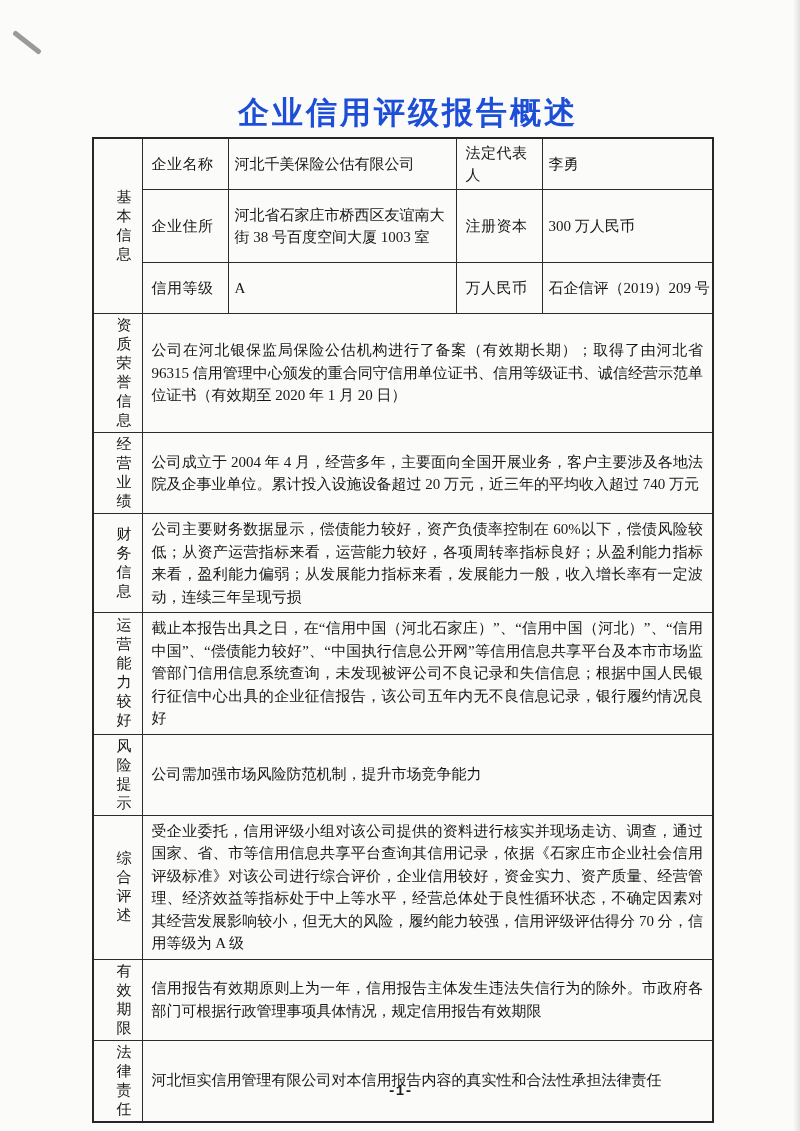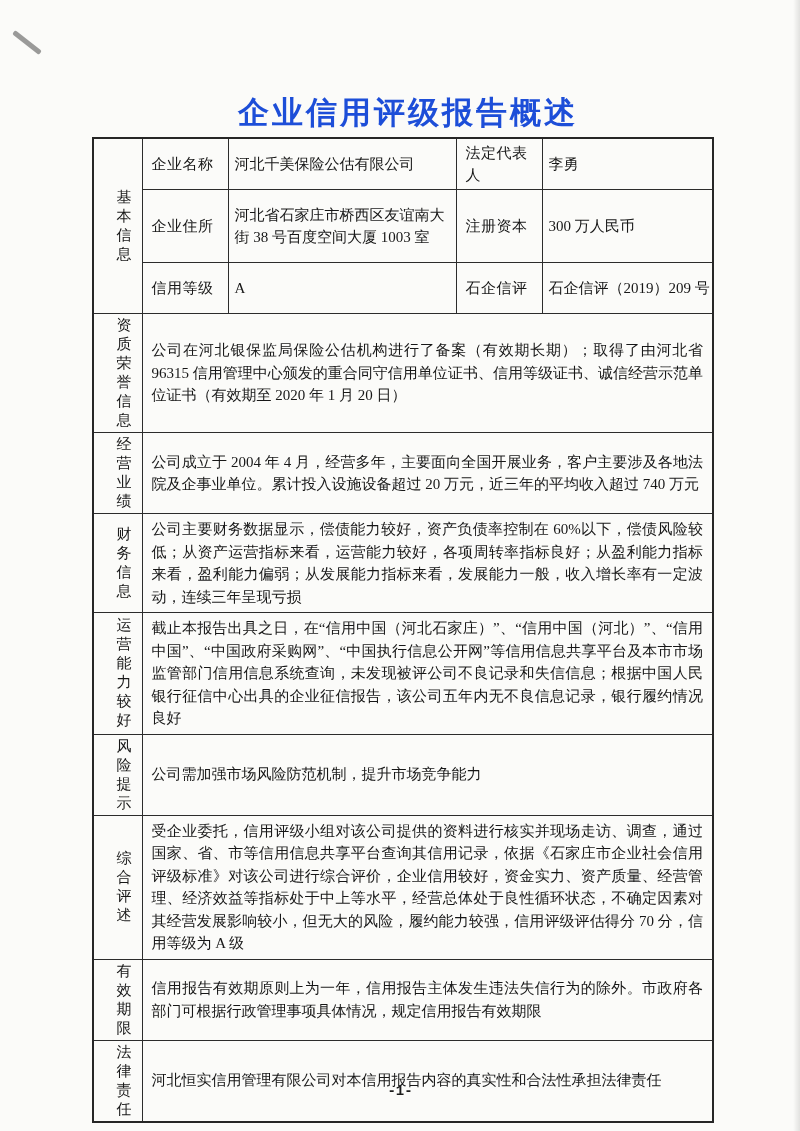--- a/index.html
+++ b/index.html
@@ -57,38 +57,38 @@
     </tr>
     <tr>
       <td class="fld" style="height:46px">企业住所</td>
       <td class="val">河北省石家庄市桥西区友谊南大街 38 号百度空间大厦 1003 室</td>
       <td class="fld">注册资本</td>
       <td class="val">300 万人民币</td>
     </tr>
     <tr>
       <td class="fld" style="height:27px">信用等级</td>
       <td class="val">A</td>
-      <td class="fld">石企信评</td>
+      <td class="fld">万人民币</td>
       <td class="val nowrap">石企信评（2019）209 号</td>
     </tr>
     <tr>
       <td class="sec" style="height:68px">资质荣誉信息</td>
       <td class="txt" colspan="4">公司在河北银保监局保险公估机构进行了备案（有效期长期）；取得了由河北省 96315 信用管理中心颁发的重合同守信用单位证书、信用等级证书、诚信经营示范单位证书（有效期至 2020 年 1 月 20 日）</td>
     </tr>
     <tr>
       <td class="sec" style="height:48px">经营业绩</td>
       <td class="txt" colspan="4">公司成立于 2004 年 4 月，经营多年，主要面向全国开展业务，客户主要涉及各地法院及企事业单位。累计投入设施设备超过 20 万元，近三年的平均收入超过 740 万元</td>
     </tr>
     <tr>
       <td class="sec" style="height:88px">财务信息</td>
       <td class="txt" colspan="4">公司主要财务数据显示，偿债能力较好，资产负债率控制在 60%以下，偿债风险较低；从资产运营指标来看，运营能力较好，各项周转率指标良好；从盈利能力指标来看，盈利能力偏弱；从发展能力指标来看，发展能力一般，收入增长率有一定波动，连续三年呈现亏损</td>
     </tr>
     <tr>
       <td class="sec" style="height:90px">运营能力较好</td>
-      <td class="txt" colspan="4">截止本报告出具之日，在“信用中国（河北石家庄）”、“信用中国（河北）”、“信用中国”、“中国政府采购网”、“中国执行信息公开网”等信用信息共享平台及本市市场监管部门信用信息系统查询，未发现被评公司不良记录和失信信息；根据中国人民银行征信中心出具的企业征信报告，该公司五年内无不良信息记录，银行履约情况良好</td>
+      <td class="txt" colspan="4">截止本报告出具之日，在“信用中国（河北石家庄）”、“信用中国（河北）”、“信用中国”、“偿债能力较好”、“中国执行信息公开网”等信用信息共享平台及本市市场监管部门信用信息系统查询，未发现被评公司不良记录和失信信息；根据中国人民银行征信中心出具的企业征信报告，该公司五年内无不良信息记录，银行履约情况良好</td>
     </tr>
     <tr>
       <td class="sec" style="height:48px">风险提示</td>
       <td class="txt" colspan="4">公司需加强市场风险防范机制，提升市场竞争能力</td>
     </tr>
     <tr>
       <td class="sec" style="height:107px">综合评述</td>
       <td class="txt" colspan="4">受企业委托，信用评级小组对该公司提供的资料进行核实并现场走访、调查，通过国家、省、市等信用信息共享平台查询其信用记录，依据《石家庄市企业社会信用评级标准》对该公司进行综合评价，企业信用较好，资金实力、资产质量、经营管理、经济效益等指标处于中上等水平，经营总体处于良性循环状态，不确定因素对其经营发展影响较小，但无大的风险，履约能力较强，信用评级评估得分 70 分，信用等级为 A 级</td>
     </tr>
     <tr>

